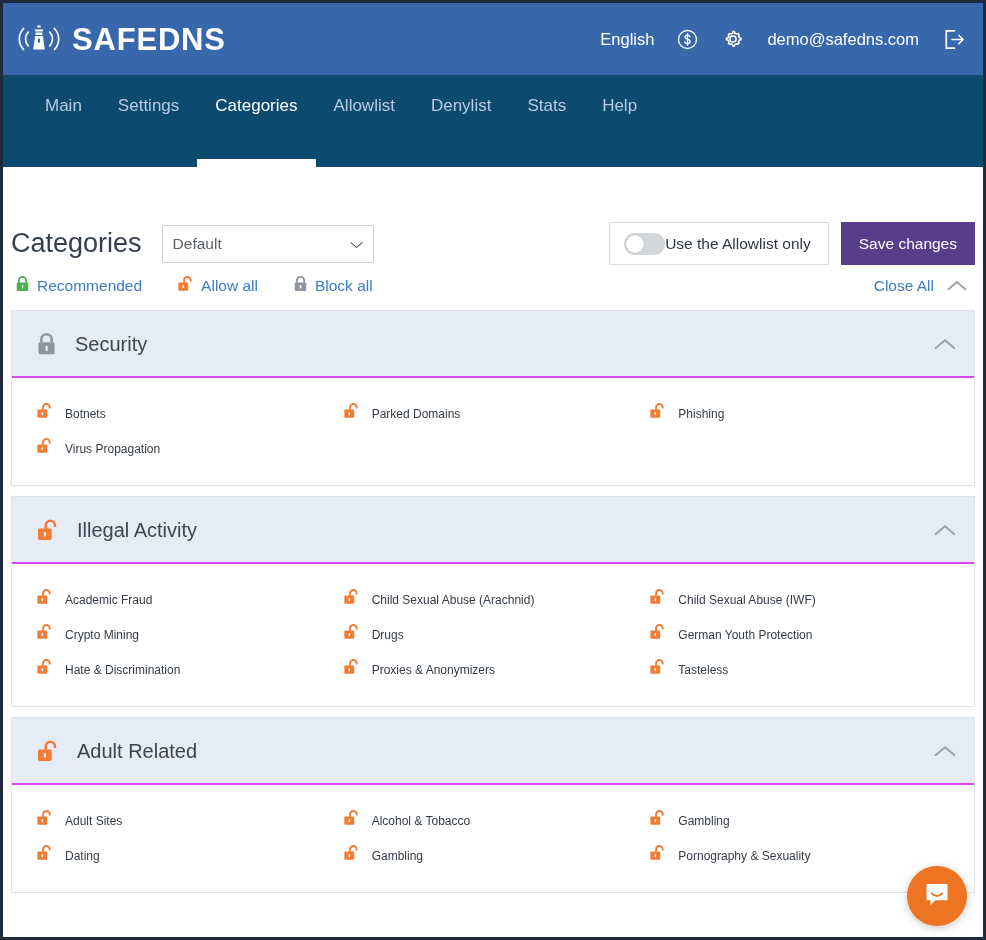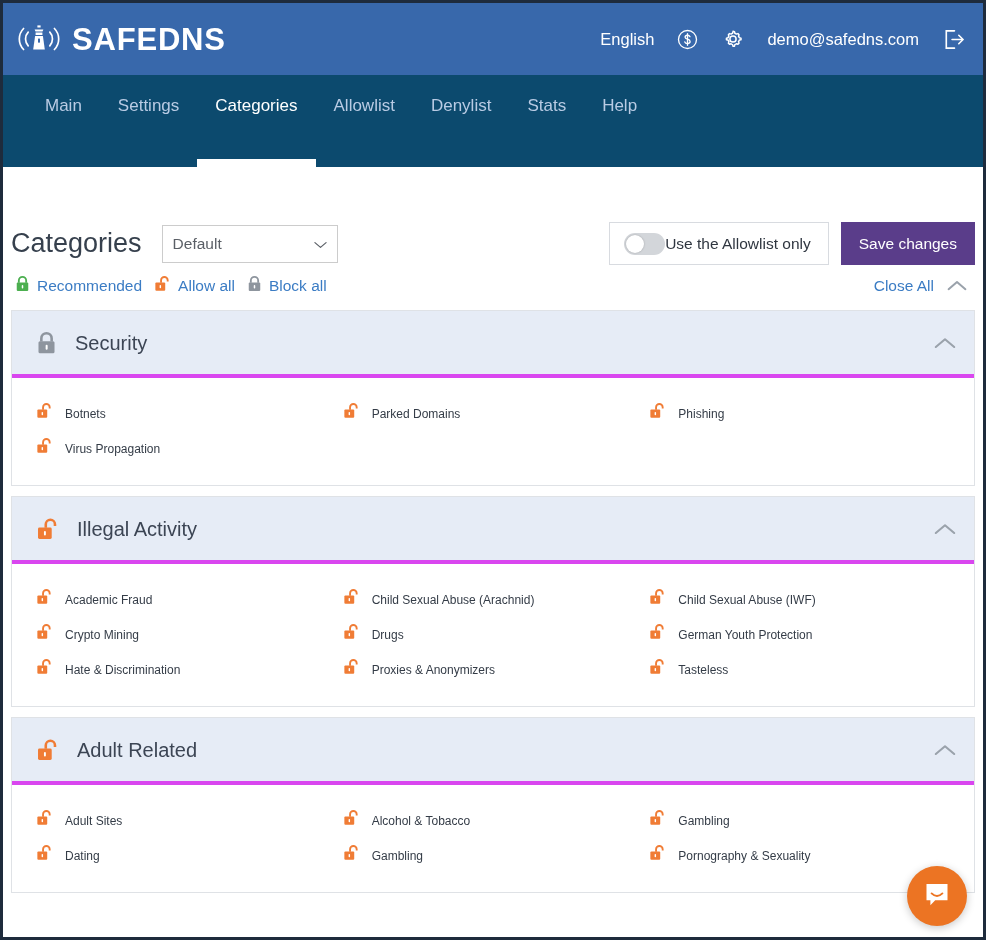--- a/index.html
+++ b/index.html
@@ -94,21 +94,21 @@
   }
   .page-title {
     font-size: 27px;
     color: #36404d;
     font-weight: normal;
     margin: 0 20px 0 0;
     line-height: 1;
   }
   .profile-select {
     position: relative;
-    width: 176px; height: 38px;
+    width: 212px; height: 38px;
     border: 1px solid #ccc;
     background: #fff;
     display: flex;
     align-items: center;
     padding: 0 10px;
     font-size: 15.5px;
     color: #5a5f66;
   }
   .profile-select .chev {
     position: absolute; right: 10px; top: 50%;
@@ -158,21 +158,21 @@
   
   .actions {
     display: flex;
     align-items: center;
     padding: 0 0 14px 4px;
   }
   .action {
     display: flex;
     align-items: center;
     gap: 7px;
-    margin-right: 12px;
+    margin-right: 35px;
     font-size: 15.5px;
     color: #3b7cc4;
     cursor: pointer;
   }
   .actions-right {
     margin-left: auto;
     display: flex;
     align-items: flex-start;
     gap: 13px;
     padding-right: 8px;
@@ -184,21 +184,21 @@
     border: 1px solid #dfe2e6;
     background: #fff;
     margin-bottom: 10px;
   }
   .card-head {
     background: #e6ecf6;
     height: 67px;
     display: flex;
     align-items: center;
     padding: 0 18px 0 24px;
-    border-bottom: 4px solid #d946ef;
+    border-bottom: 2px solid #d946ef;
   }
   .card-head .lockwrap { margin-right: 18px; display: flex; align-items: center; }
   .card-title {
     font-size: 20px;
     color: #3c4554;
     font-weight: normal;
     line-height: 1;
     margin: 0;
   }
   .card-head .chev-wrap { margin-left: auto; display: flex; align-items: center; }

